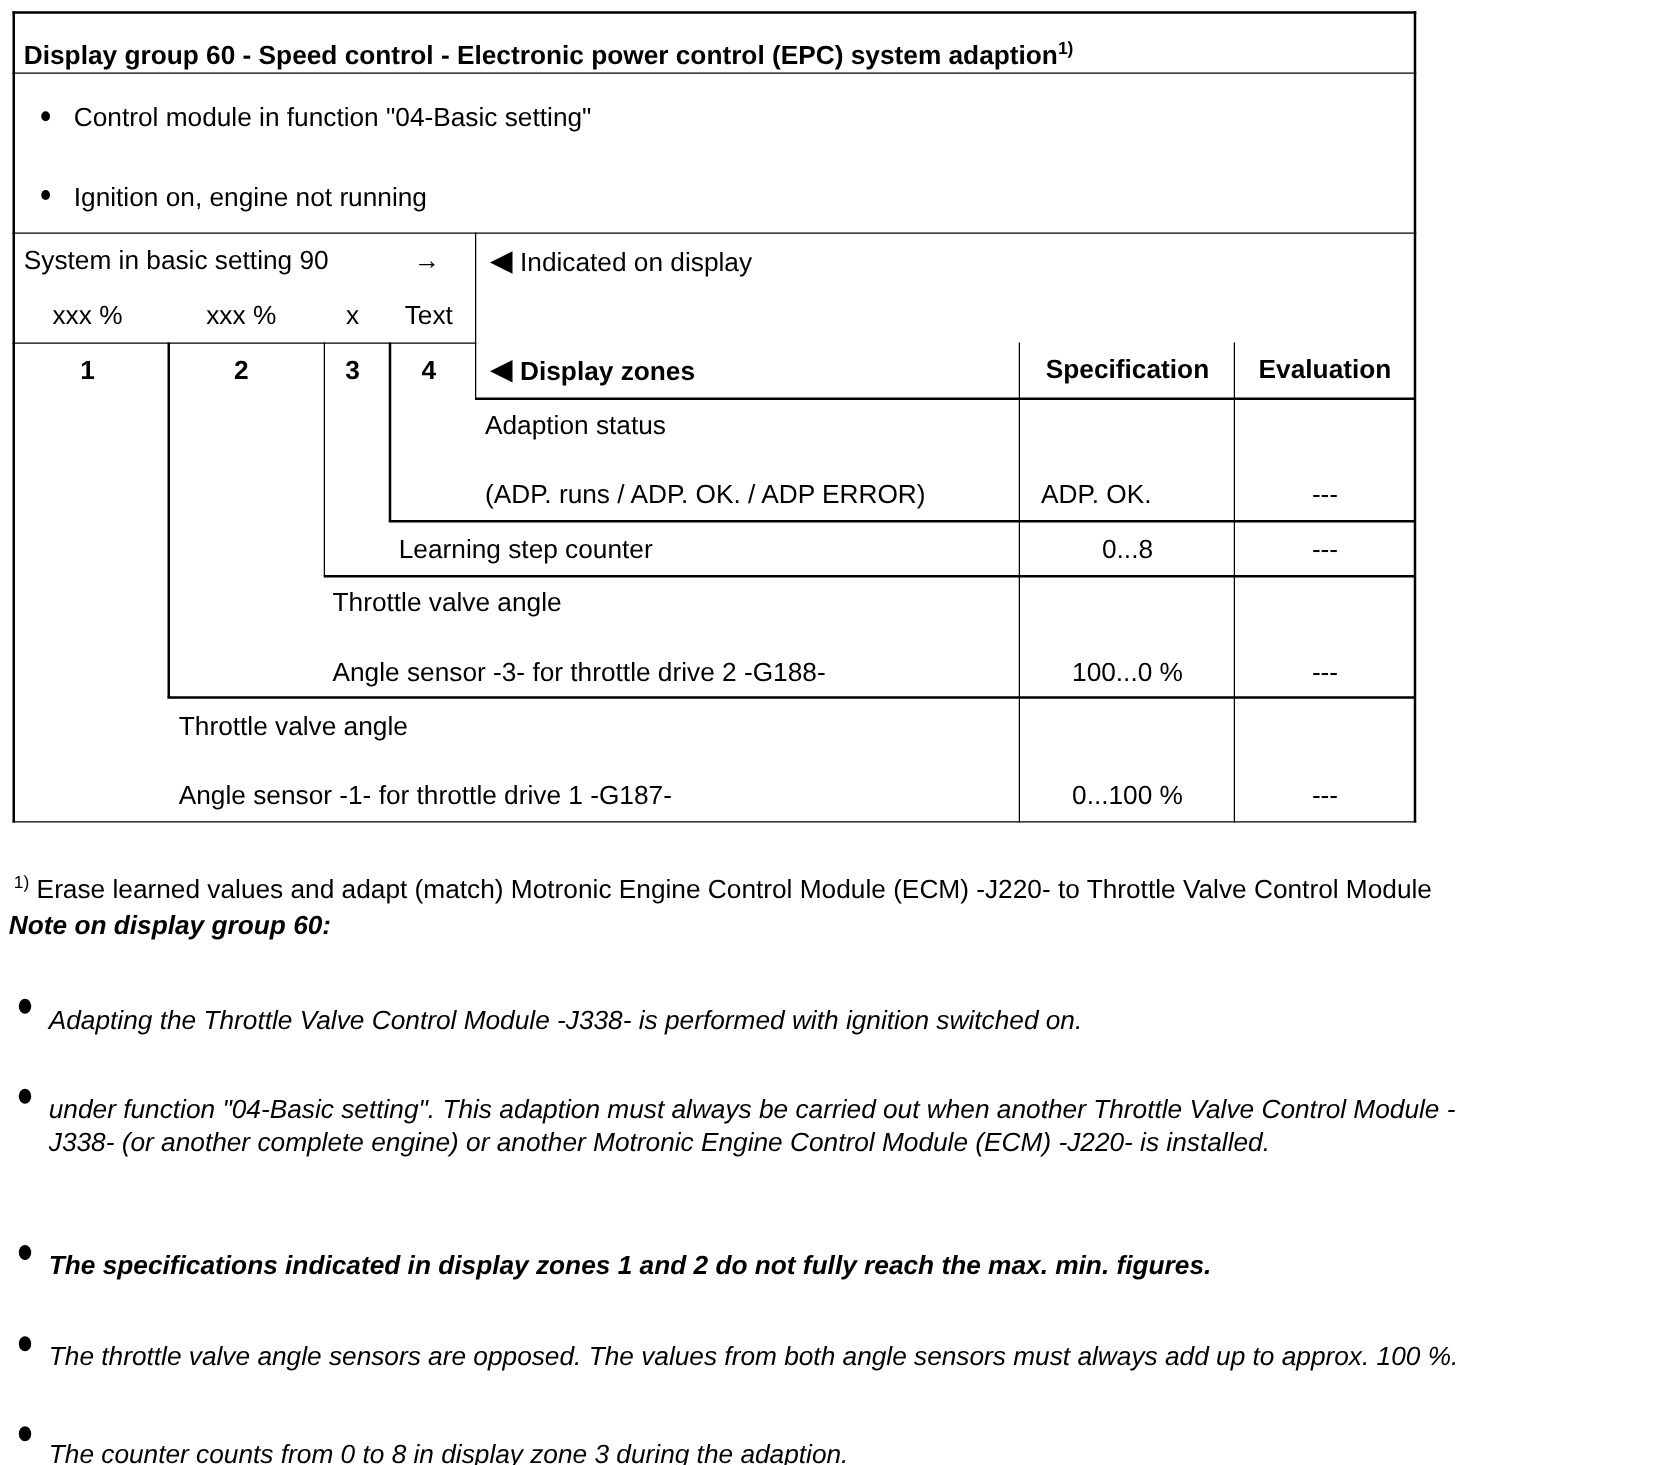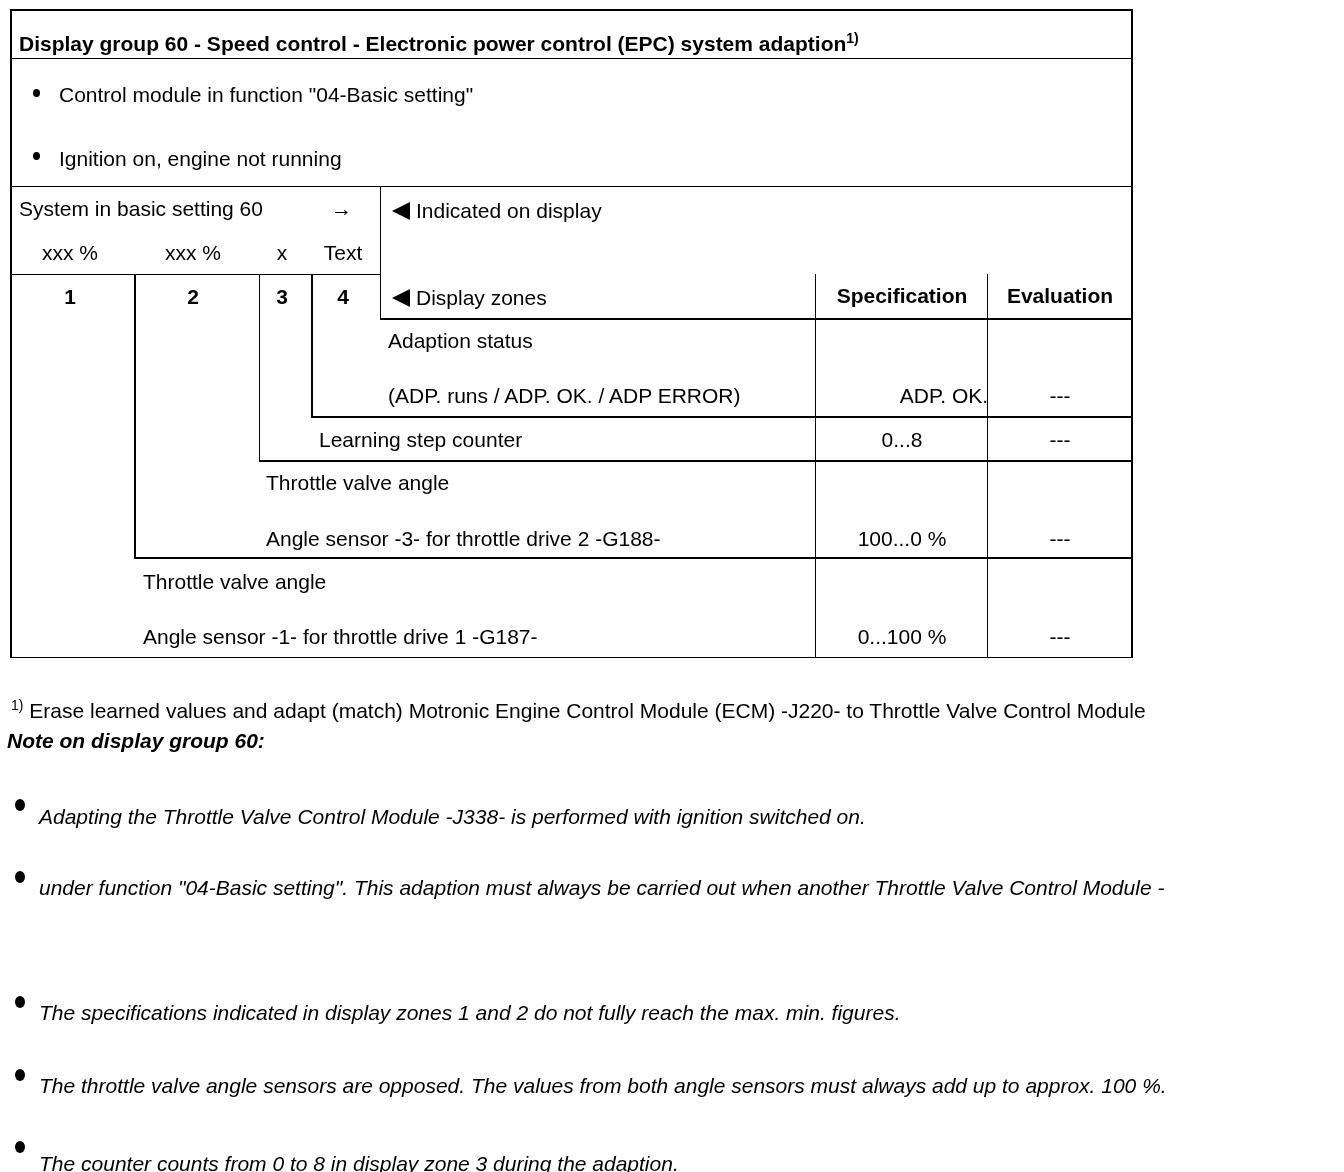--- a/index.html
+++ b/index.html
@@ -56,47 +56,47 @@
   <span>Display group 60 - Speed control - Electronic power control (EPC) system adaption</span><span class="sup">1)</span>
 </div>
 
 <div>
   <span class="small-dot" style="left:33px; top:89px;"></span>
   <div class="abs t" style="left:59px; top:83px;">Control module in function "04-Basic setting"</div>
   <span class="small-dot" style="left:33px; top:152px;"></span>
   <div class="abs t" style="left:59px; top:147px;">Ignition on, engine not running</div>
 </div>
 
-<div class="abs t" style="left:19px; top:197px;">System in basic setting 60</div>
+<div class="abs t" style="left:19px; top:197px;">System in basic setting 90</div>
 <div class="abs t" style="left:331px; top:197px;">→</div>
 
 <div class="abs t" style="left:392px; top:199px;">
   <span class="tri"></span><span>Indicated on display</span>
 </div>
 
 <div class="abs t center" style="left:20px; top:241px; width:100px;">xxx %</div>
 <div class="abs t center" style="left:143px; top:241px; width:100px;">xxx %</div>
 <div class="abs t center" style="left:262px; top:241px; width:40px;">x</div>
 <div class="abs t center" style="left:313px; top:241px; width:60px;text-align:center;">Text</div>
 
 <div class="abs t b center" style="left:20px; top:285px; width:100px;">1</div>
 <div class="abs t b center" style="left:143px; top:285px; width:100px;">2</div>
 <div class="abs t b center" style="left:262px; top:285px; width:40px;">3</div>
 <div class="abs t b center" style="left:313px; top:285px; width:60px;">4</div>
 
-<div class="abs t" style="left:392px; top:286px;">
+<div class="abs t" style="left:392px; top:286px;font-weight:bold;">
   <span class="tri"></span><span>Display zones</span>
 </div>
 <div class="abs t b center" style="left:817px; top:284px; width:170px;">Specification</div>
 <div class="abs t b center" style="left:989px; top:284px; width:142px;">Evaluation</div>
 
 <div>
   <div class="abs t" style="left:388px; top:329px;">Adaption status</div>
   <div class="abs t" style="left:388px; top:384px;">(ADP. runs / ADP. OK. / ADP ERROR)</div>
-  <div class="abs t center" style="left:859px; top:384px; width:170px;">ADP. OK.</div>
+  <div class="abs t center" style="left:792px; top:384px; width:170px;">ADP. OK.</div>
   <div class="abs t center" style="left:989px; top:384px; width:142px;">---</div>
 </div>
 
 <div>
   <div class="abs t" style="left:319px; top:428px;">Learning step counter</div>
   <div class="abs t center" style="left:817px; top:428px; width:170px;">0...8</div>
   <div class="abs t center" style="left:989px; top:428px; width:142px;">---</div>
 </div>
 
 <div>
@@ -122,24 +122,25 @@
 
 <div>
   <span class="bullet-dot" style="left:15px; top:799px;"></span>
   <div class="abs notes it" style="left:39px; top:793px;">
     <div>Adapting the Throttle Valve Control Module -J338- is performed with ignition switched on.</div>
   </div>
 
   <span class="bullet-dot" style="left:15px; top:871px;"></span>
   <div class="abs notes it" style="left:39px; top:864px;">
     <div>under function "04-Basic setting". This adaption must always be carried out when another Throttle Valve Control Module -</div>
+    <div>J338- (or another complete engine) or another Motronic Engine Control Module (ECM) -J220- is installed.</div>
   </div>
 
   <span class="bullet-dot" style="left:15px; top:996px;"></span>
-  <div class="abs notes it" style="left:39px; top:989px;">
+  <div class="abs notes it" style="left:39px; top:989px;font-weight:bold;">
     <div>The specifications indicated in display zones 1 and 2 do not fully reach the max. min. figures.</div>
   </div>
 
   <span class="bullet-dot" style="left:15px; top:1069px;"></span>
   <div class="abs notes it" style="left:39px; top:1062px;">
     <div>The throttle valve angle sensors are opposed. The values from both angle sensors must always add up to approx. 100 %.</div>
   </div>
 
   <span class="bullet-dot" style="left:15px; top:1141px;"></span>
   <div class="abs notes it" style="left:39px; top:1140px;">

